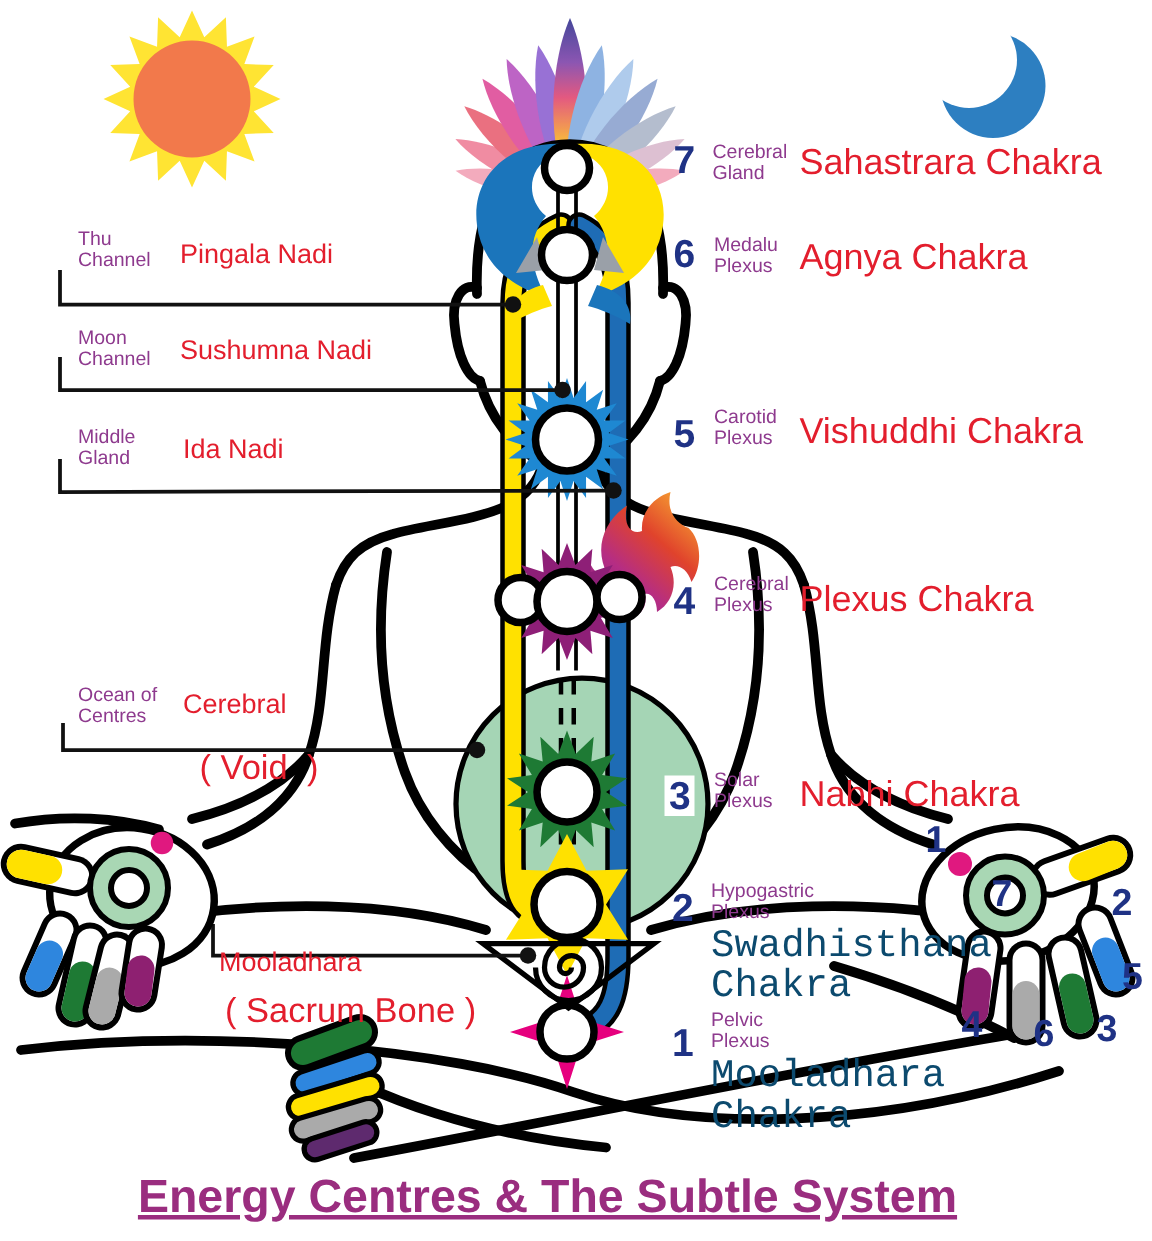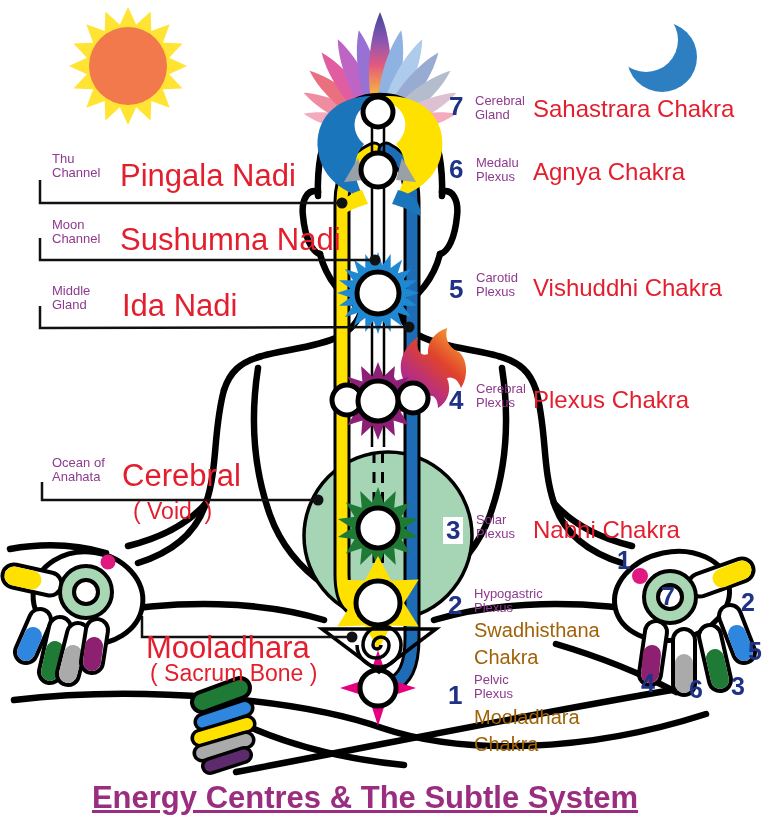--- a/index.html
+++ b/index.html
@@ -1,23 +1,23 @@
 <!DOCTYPE html>
 <html><head>
 <meta charset="utf-8">
 <style>
   html,body{margin:0;padding:0;background:#fff;}
   .canvas{position:relative;width:768px;height:827px;background:#fff;overflow:hidden;
           font-family:"Liberation Sans", sans-serif;}
   .canvas svg{position:absolute;left:0;top:0;}
   .lbl{position:absolute;white-space:pre;line-height:1.05;}
   .cap{font-size:13px;font-weight:normal;color:#8E3A8E;line-height:14px;}
-  .red-lg{font-size:31px;color:#E31E2D;}
+  .red-lg{font-size:18px;color:#E31E2D;}
   .red-md{font-size:24px;color:#E31E2D;}
-  .red-stack{font-size:20px;color:#a16207;line-height:27px;}
+  .red-stack{font-size:26px;color:#0c4a6e;line-height:27px;font-family:Liberation Mono, monospace;}
   .red-sub{font-size:23px;color:#E31E2D;}
   .num{font-size:26px;font-weight:bold;color:#1F3285;}
   .hand-num{font-size:25px;font-weight:bold;color:#1F3285;}
   .whitebox{background:#fff;padding:0 3px;}
   .title{position:absolute;left:0;top:780px;width:730px;text-align:center;
          font-size:31px;font-weight:bold;color:#9A2D7F;text-decoration:underline;}
 </style>
 </head>
 <body>
 
@@ -217,21 +217,21 @@
 
 <span class="lbl cap" style="left:52px;top:152px"><span>Thu</span><br><span>Channel</span></span>
 <span class="lbl red-lg" style="left:120px;top:160px">Pingala Nadi</span>
 
 <span class="lbl cap" style="left:52px;top:218px"><span>Moon</span><br><span>Channel</span></span>
 <span class="lbl red-lg" style="left:120px;top:224px">Sushumna Nadi</span>
 
 <span class="lbl cap" style="left:52px;top:284px"><span>Middle</span><br><span>Gland</span></span>
 <span class="lbl red-lg" style="left:122px;top:290px">Ida Nadi</span>
 
-<span class="lbl cap" style="left:52px;top:456px"><span>Ocean of</span><br><span>Anahata</span></span>
+<span class="lbl cap" style="left:52px;top:456px"><span>Ocean of</span><br><span>Centres</span></span>
 <span class="lbl red-lg" style="left:122px;top:460px">Cerebral</span>
 <span class="lbl red-sub" style="left:133px;top:499px">( Void  )</span>
 
 <span class="lbl red-lg" style="left:146px;top:632px">Mooladhara</span>
 <span class="lbl red-sub" style="left:150px;top:661px">( Sacrum Bone )</span>
 
 <span class="lbl num" style="left:449px;top:93px">7</span>
 <span class="lbl cap" style="left:475px;top:94px"><span>Cerebral</span><br><span>Gland</span></span>
 <span class="lbl red-md" style="left:533px;top:96px">Sahastrara Chakra</span>
 

